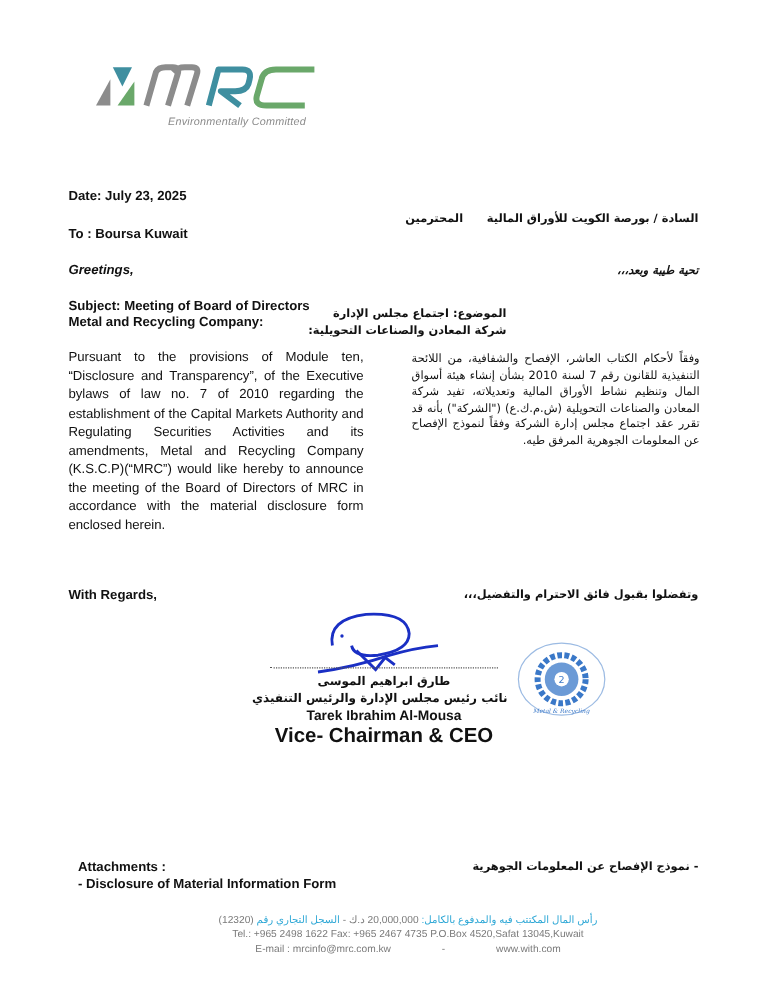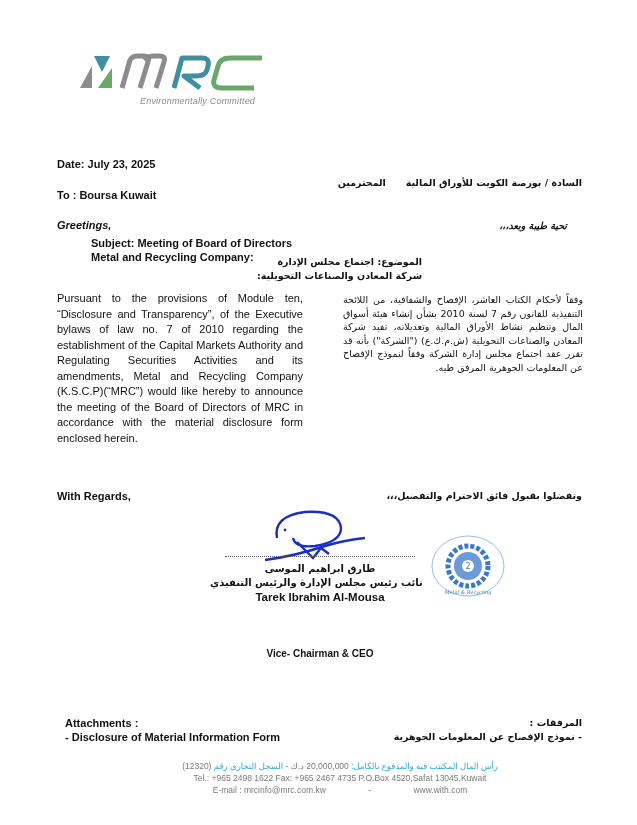--- a/index.html
+++ b/index.html
@@ -32,23 +32,23 @@
   </svg>
 </div>
 <div class="abs tagline">Environmentally Committed</div>
 
 <div class="abs en bold" style="left:57px; top:157px;">Date: July 23, 2025</div>
 
 <div class="abs en bold" style="left:57px; top:188px;">To : Boursa Kuwait</div>
 <div class="abs ar bold" style="right:55px; top:176px; white-space:pre;">السادة / بورصة الكويت للأوراق المالية      المحترمين</div>
 
 <div class="abs en bold ital" style="left:57px; top:218px;">Greetings,</div>
-<div class="abs ar bold ital" style="right:70px; top:219px;">تحية طيبة وبعد،،،</div>
+<div class="abs ar bold ital" style="right:55px; top:219px;">تحية طيبة وبعد،،،</div>
 
-<div class="abs en bold" style="left:57px; top:236px;margin-left:34px;">
+<div class="abs en bold" style="left:57px; top:248px;">
   <div>Subject: Meeting of Board of Directors</div>
   <div>Metal and Recycling Company:</div>
 </div>
 <div class="abs ar bold" style="right:215px; top:245px; text-align:right;margin-top:10px;">
   <div>الموضوع: اجتماع مجلس الإدارة</div>
   <div>شركة المعادن والصناعات التحويلية:</div>
 </div>
 
 <div class="abs en para-en">Pursuant to the provisions of Module ten, “Disclosure and Transparency”, of the Executive bylaws of law no. 7 of 2010 regarding the establishment of the Capital Markets Authority and Regulating Securities Activities and its amendments, Metal and Recycling Company (K.S.C.P)(“MRC”) would like hereby to announce the meeting of the Board of Directors of MRC in accordance with the material disclosure form enclosed herein.</div>
 <div class="abs ar para-ar">وفقاً لأحكام الكتاب العاشر، الإفصاح والشفافية، من اللائحة التنفيذية للقانون رقم 7 لسنة 2010 بشأن إنشاء هيئة أسواق المال وتنظيم نشاط الأوراق المالية وتعديلاته، تفيد شركة المعادن والصناعات التحويلية (ش.م.ك.ع) ("الشركة") بأنه قد تقرر عقد اجتماع مجلس إدارة الشركة وفقاً لنموذج الإفصاح عن المعلومات الجوهرية المرفق طيه.</div>
@@ -63,40 +63,39 @@
     <path d="M42 34 L58 50 L66 40 L74 46" stroke="#1a2fc4" stroke-width="2.4" fill="none"></path>
     <circle cx="30" cy="22" r="1.4" fill="#1a2fc4"></circle>
   </svg>
 </div>
 <div class="abs sig-line"></div>
 
 <div class="abs" style="left:210px; top:562px; width:220px; text-align:center;">
   <div class="ar bold" style="text-align:center; font-size:10px; line-height:14px;">طارق ابراهيم الموسى</div>
   <div class="ar bold" style="text-align:left; font-size:10px; line-height:14px;">نائب رئيس مجلس الإدارة والرئيس التنفيذي</div>
   <div class="en bold" style="font-size:11.5px; line-height:15px;">Tarek Ibrahim Al-Mousa</div>
-  <div class="en bold" style="font-size:10px; line-height:15px;margin-top:41px;">Vice- Chairman &amp; CEO</div>
+  <div class="en bold" style="font-size:17px; line-height:15px;">Vice- Chairman &amp; CEO</div>
 </div>
 
 <div class="abs" style="left:428px; top:532px;">
   <svg width="80" height="70" viewBox="0 0 80 70">
     <ellipse cx="40" cy="34" rx="36" ry="30" fill="none" stroke="#3a78c8" stroke-width="1" opacity="0.5"></ellipse>
     <circle cx="40" cy="34" r="20" fill="none" stroke="#3a78c8" stroke-width="5" stroke-dasharray="4 2"></circle>
     <circle cx="40" cy="34" r="14" fill="#3a78c8" opacity="0.75"></circle>
     <circle cx="40" cy="34" r="6" fill="#ffffff"></circle>
     <text x="40" y="37" font-size="8" text-anchor="middle" fill="#3a78c8" font-family="DejaVu Sans, sans-serif">2</text>
     <text x="40" y="62" font-size="5" text-anchor="middle" fill="#3a78c8" font-family="DejaVu Serif, serif" font-style="italic">Metal &amp; Recycling</text>
   </svg>
 </div>
 
 <div class="abs en bold" style="left:65px; top:716px; font-size:11px;">
   <div>Attachments :</div>
   <div>- Disclosure of Material Information Form</div>
 </div>
 <div class="abs ar bold" style="right:55px; top:716px;">
-  <div>المرفقات :</div>
   <div>- نموذج الإفصاح عن المعلومات الجوهرية</div>
 </div>
 
 <div class="abs footer">
   <div>
     <span class="cyan">رأس المال المكتتب فيه والمدفوع بالكامل:</span>
     <span>20,000,000 د.ك -</span>
     <span class="cyan">السجل التجاري رقم</span>
     <span>(12320)</span>
   </div>

